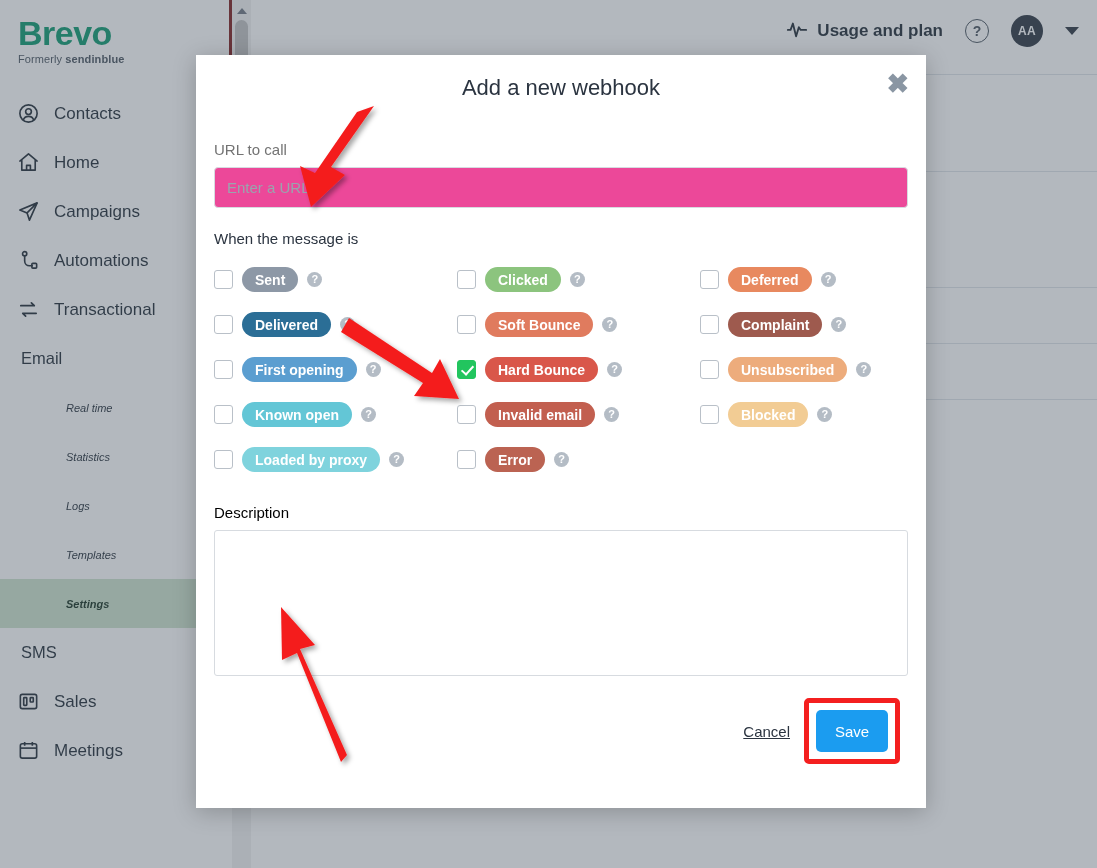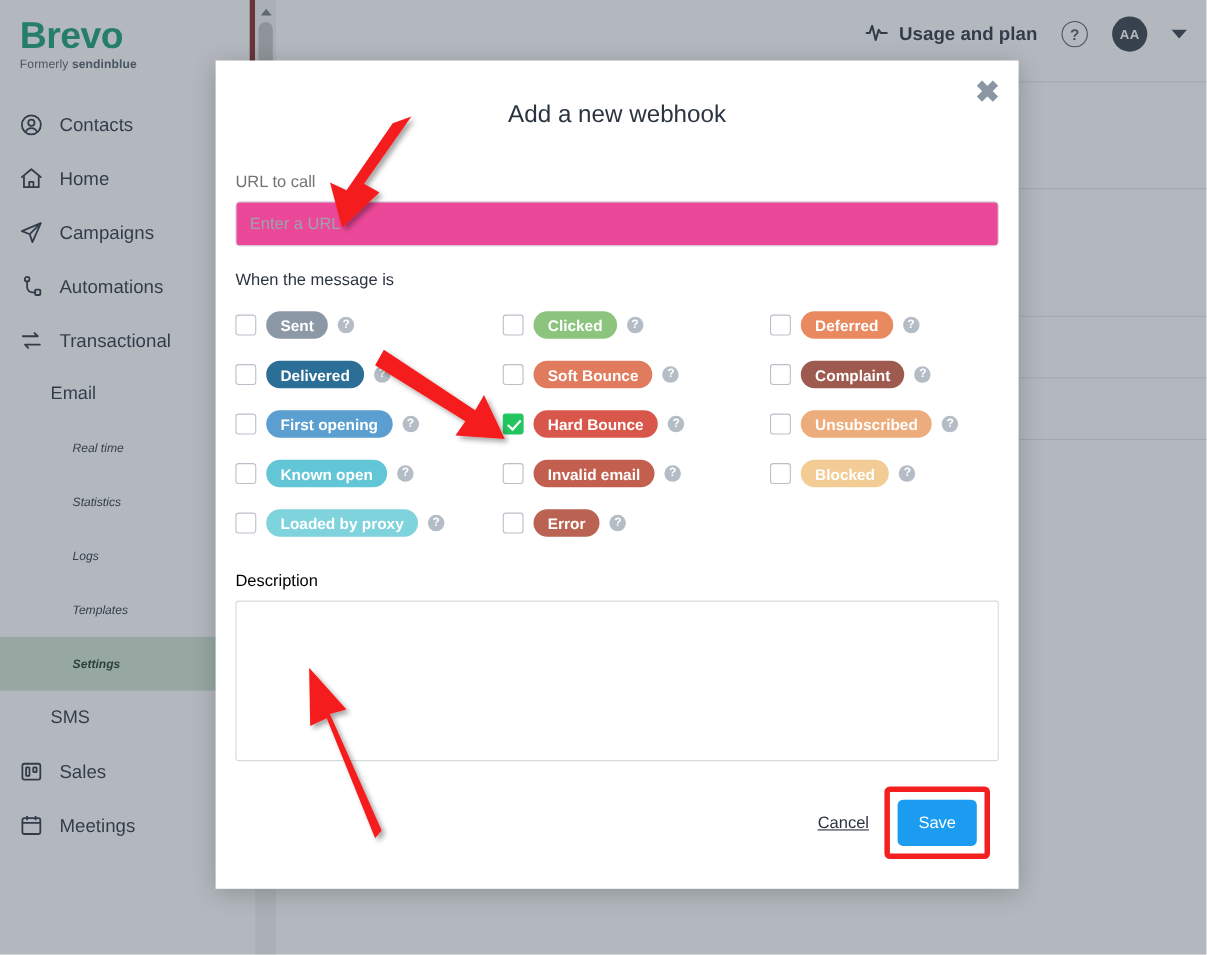--- a/index.html
+++ b/index.html
@@ -10,42 +10,42 @@
     background: #ffffff;
   }
   #app { position: relative; width: 1097px; height: 868px; background: #ffffff; }
 
   
   .bg-layer { position: absolute; inset: 0; }
 
   .sidebar {
     position: absolute; left: 0; top: 0; width: 232px; height: 721px;
     background: #ffffff;
-    border-right: 5px solid #7f1d1d;
+    border-right: 3px solid #7f1d1d;
   }
   .brand { padding: 14px 0 0 18px; }
   .brand-name {
     font-size: 34px; font-weight: 700; color: #0b996e; letter-spacing: -0.5px;
     line-height: 38px;
   }
   .brand-sub { font-size: 11px; color: #4a5560; margin-top: 1px; letter-spacing: 0.1px; }
   .brand-sub b { font-weight: 700; }
 
   .nav { margin-top: 24px; }
   .nav-item {
     display: flex; align-items: center; gap: 14px;
     height: 49px; padding-left: 16px; color: #1f2a35;
     font-size: 17px; cursor: pointer;
   }
   .nav-item .ico {
     width: 24px; height: 24px; display: inline-flex;
     align-items: center; justify-content: center; flex: 0 0 24px;
   }
   .nav-item .ico svg { display: block; }
-  .nav-item.sub { padding-left: 46px; font-size: 16.5px; }
+  .nav-item.sub { padding-left: 21px; font-size: 16.5px; }
   .nav-item.sub2 { padding-left: 66px; font-size: 11px; font-style: italic; }
   .nav-item.active {
     background: #cde3cd; font-weight: 700; color: #14301f;
     border-radius: 0;
   }
 
   .sb-track {
     position: absolute; left: 232px; top: 0; width: 19px; height: 868px;
     background: #f1f1f1;
   }
@@ -108,21 +108,21 @@
     background: #ffffff; z-index: 30;
     box-shadow: 0 4px 22px rgba(0,0,0,0.22);
   }
   .modal-close {
     position: absolute; right: 17px; top: 16px;
     font-size: 27px; line-height: 1; color: #8a96a3; font-weight: 700;
     cursor: pointer; font-family: "Liberation Sans", sans-serif;
   }
   .modal-title {
     text-align: center; font-size: 22px; color: #2b3440;
-    padding-top: 36px; font-weight: 400;
+    padding-top: 20px; font-weight: 400;
   }
   .modal-body { padding: 0 18px; }
 
   .field-label {
     font-size: 15px; color: #737373; margin-top: 40px; margin-bottom: 9px;
   }
   .url-input {
     width: 694px; height: 41px; border: 1px solid #d7dbe0; border-radius: 4px;
     padding: 0 12px; font-size: 15px; color: #2b3440; outline: none;
     font-family: "Liberation Sans", sans-serif; background: #ec4899;

